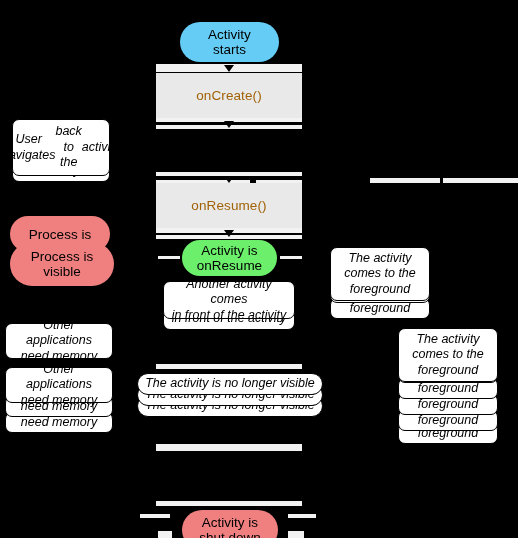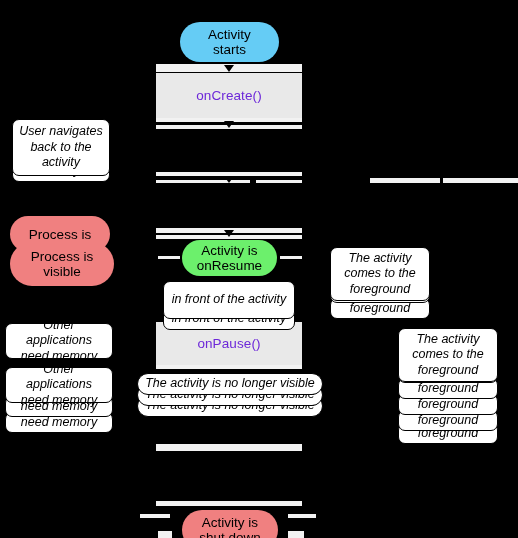--- a/index.html
+++ b/index.html
@@ -10,21 +10,21 @@
   }
   #canvas{position:absolute;left:0;top:0;width:518px;height:538px;background:#000;margin-top:20px;}
 
   
   .conn{position:absolute;background:#f2f2f2;}
   .arrow{position:absolute;width:0;height:0;border-left:5px solid transparent;
          border-right:5px solid transparent;border-top:7px solid #000;}
 
   
   .mbox{
-    position:absolute;background:#e9e9e9;color:#6d28d9;
+    position:absolute;background:#e9e9e9;color:#a16207;
     display:flex;align-items:center;justify-content:center;
     font-size:13.5px;letter-spacing:.1px;
   }
 
   
   .pill{
     position:absolute;border-radius:22px;color:#000;
     display:flex;align-items:center;justify-content:center;
     text-align:center;font-size:13.5px;line-height:15px;
   }
@@ -110,32 +110,32 @@
       <span>Process is</span>
       <span>visible</span>
     </span>
   </div>
 
   <div class="mbox" style="left:156px;top:53px;width:146px;height:45px;">
     <span>onCreate()</span>
   </div>
 
 
-
-  <div class="mbox" style="left:156px;top:302px;width:146px;height:43px;">
-    <span>onPause()</span>
-  </div>
+  <div class="mbox" style="left:156px;top:163px;width:146px;height:45px;">
+    <span>onResume()</span>
+  </div>
+
 
 
 
 
   <div class="note" style="left:12px;top:140px;width:98px;height:22px;">
     <span>activity</span>
   </div>
-  <div class="note" style="left:12px;top:99px;width:98px;height:57px;flex-direction:column;">
+  <div class="note" style="left:12px;top:99px;width:98px;height:57px;">
     <span>User navigates</span>
     <span>back to the</span>
     <span>activity</span>
   </div>
 
   <div class="note" style="left:5px;top:303px;width:108px;height:36px;flex-direction:column;">
     <span>Other applications</span>
     <span>need memory</span>
   </div>
 
@@ -150,20 +150,21 @@
   </div>
   <div class="note" style="left:5px;top:347px;width:108px;height:36px;flex-direction:column;">
     <span>Other applications</span>
     <span>need memory</span>
   </div>
 
   <div class="note" style="left:163px;top:288px;width:132px;height:22px;">
     <span>in front of the activity</span>
   </div>
   <div class="note" style="left:163px;top:261px;width:132px;height:38px;flex-direction:column;">
+    <span>Another activity comes</span>
     <span>in front of the activity</span>
   </div>
 
   <div class="note" style="left:137px;top:375px;width:186px;height:22px;border-radius:11px;">
     <span>The activity is no longer visible</span>
   </div>
   <div class="note" style="left:137px;top:364px;width:186px;height:22px;border-radius:11px;">
     <span>The activity is no longer visible</span>
   </div>
   <div class="note" style="left:137px;top:353px;width:186px;height:22px;border-radius:11px;">

